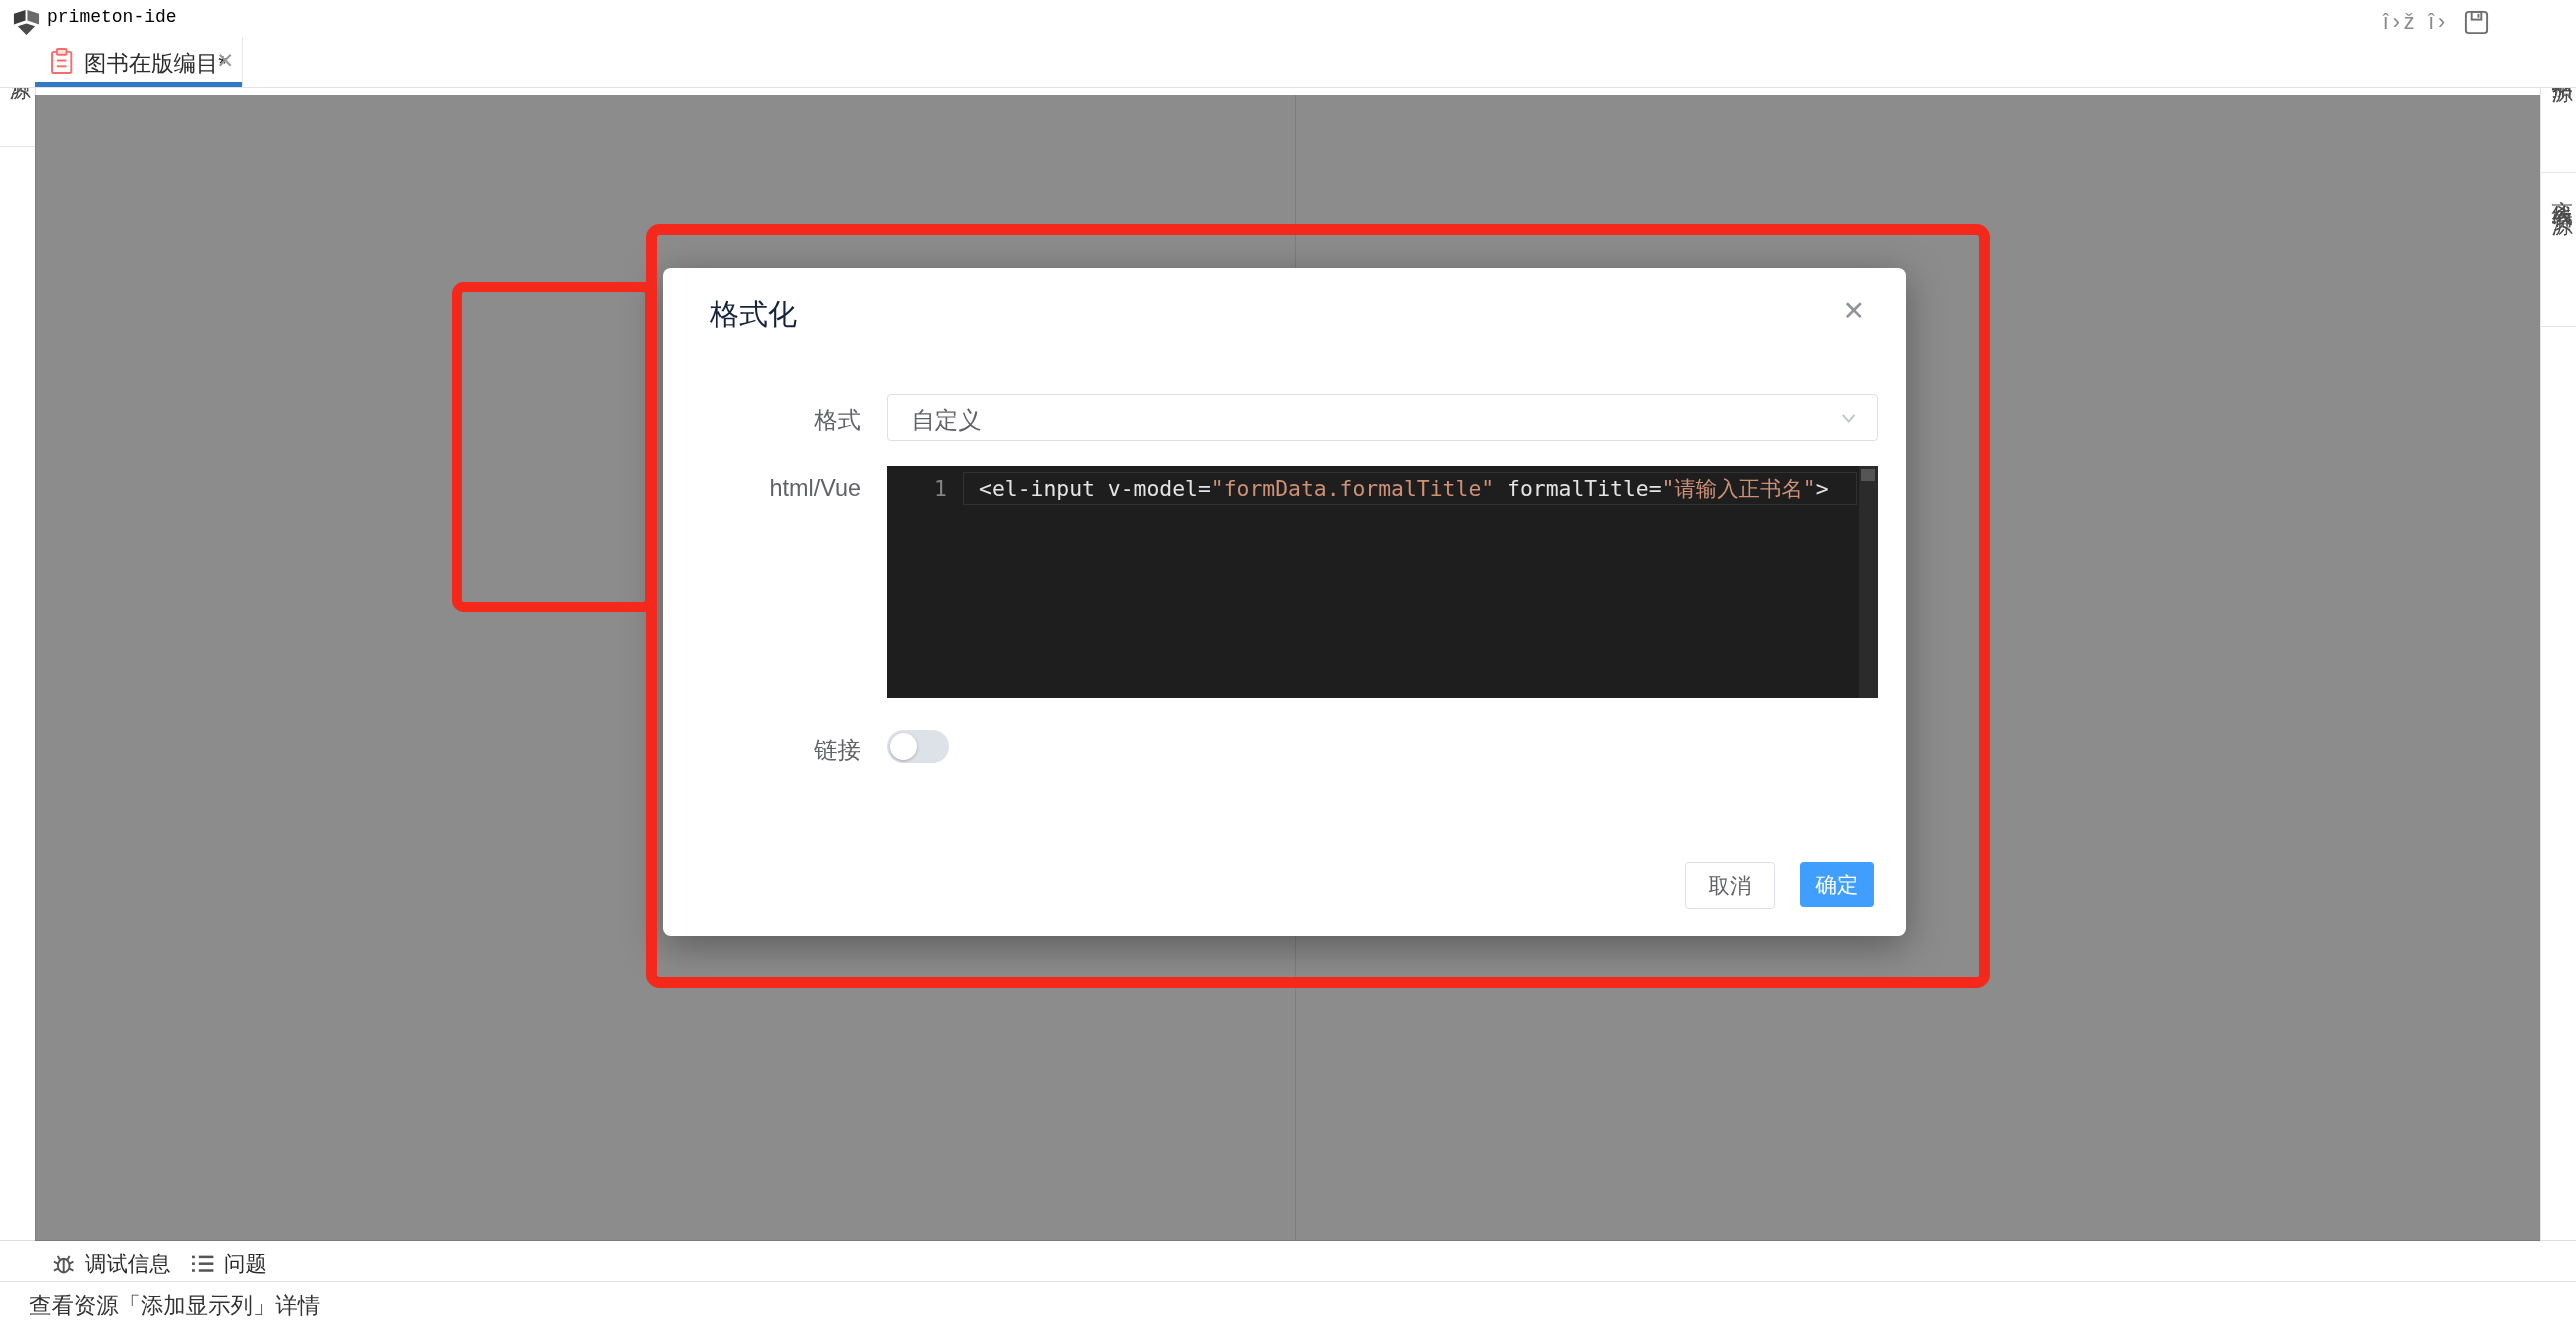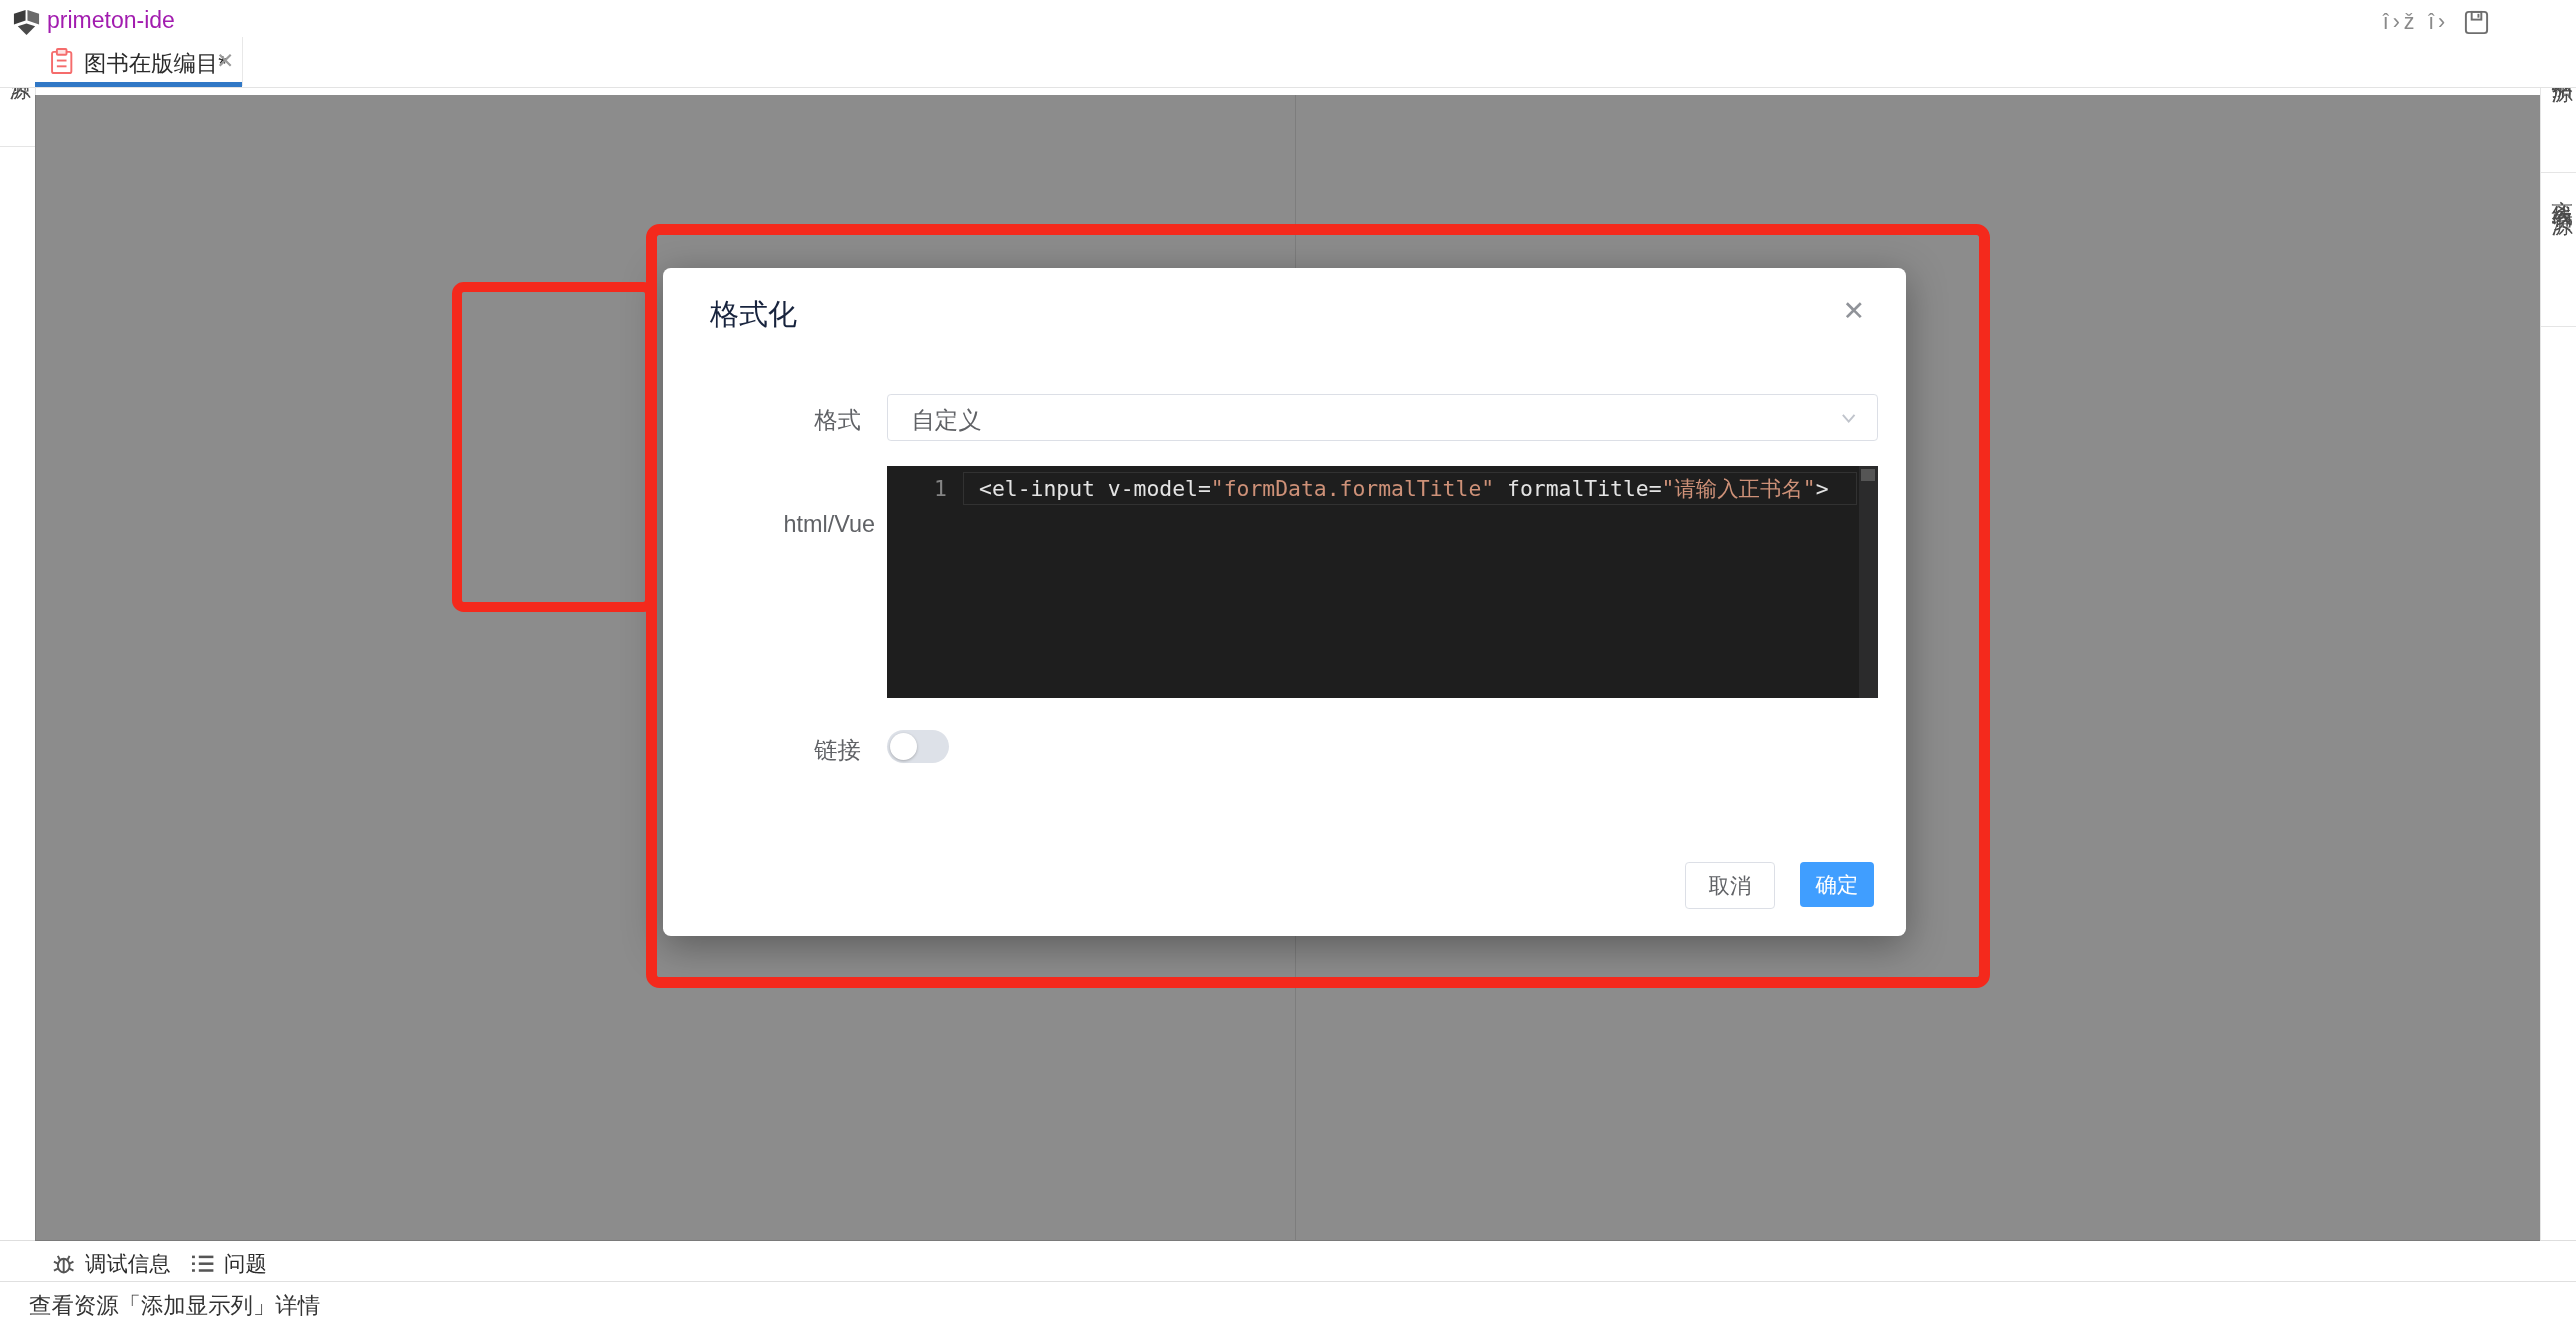--- a/index.html
+++ b/index.html
@@ -2,21 +2,21 @@
 <html><head>
 <meta charset="utf-8">
 <style>
   html,body{margin:0;padding:0;background:#fff;}
   body{width:2576px;height:1321px;position:relative;overflow:hidden;
        font-family:"Liberation Sans","DejaVu Sans",sans-serif;color:#2b2b2b;
        -webkit-font-smoothing:antialiased;}
   .abs{position:absolute;}
   
   .topbar{left:0;top:0;width:2576px;height:45px;background:#fff;border-bottom:1px solid #ececec;z-index:20;}
-  .app-title{left:47px;top:6.8px;font-size:23px;color:#a21caf;}
+  .app-title{left:47px;top:6.8px;font-size:18px;color:#000000;font-family:Liberation Mono, monospace;}
   .logo{left:11.7px;top:7.8px;}
   .topbar-glyphs{right:127px;top:9.7px;font-size:21.4px;color:#8a8a8a;letter-spacing:3.9px;}
   .save-ic{right:86px;top:8.8px;}
   
   .tabbar{left:0;top:37px;width:2576px;height:50px;background:#fff;border-bottom:1px solid #e3e3e3;z-index:20;}
   .doc-tab{left:35px;top:0;width:207px;height:49px;background:#fff;border-right:1px solid #e8e8e8;}
   .doc-tab .underline{position:absolute;left:0;bottom:-1px;width:207px;height:4.9px;background:#3178c6;}
   .doc-tab .ticon{position:absolute;left:14.6px;top:10.7px;}
   .doc-tab .tlabel{position:absolute;left:49px;top:10.7px;font-size:22.4px;color:#2b2b2b;}
   .doc-tab .tclose{position:absolute;right:7.8px;top:10.7px;font-size:21.4px;color:#9a9a9a;}
@@ -398,21 +398,21 @@
   <div class="m-label" style="left:62px;top:136px;">格式</div>
   <div class="m-select">
     <span class="val">自定义</span>
     <span class="chev">
       <svg width="21.4" height="21.4" viewBox="0 0 22 22" fill="none" stroke="#c0c4cc" stroke-width="2">
         <polyline points="5,8 11,15 17,8"></polyline>
       </svg>
     </span>
   </div>
 
-  <div class="m-label" style="left:76px;top:207px;margin-top:36px;">html/Vue</div>
+  <div class="m-label" style="left:62px;top:207px;">html/Vue</div>
   <div class="editor">
     <div class="ed-cur"></div>
     <div class="ed-line">
       <span class="ed-num">1</span>
       <span class="ed-code"><span>&lt;el-input v-model=</span><span class="str">"formData.formalTitle"</span><span> formalTitle=</span><span class="str">"请输入正书名"</span><span>&gt;</span></span>
     </div>
     <div class="ed-sb">
         <div class="thumb"></div>
       </div>
   </div>

